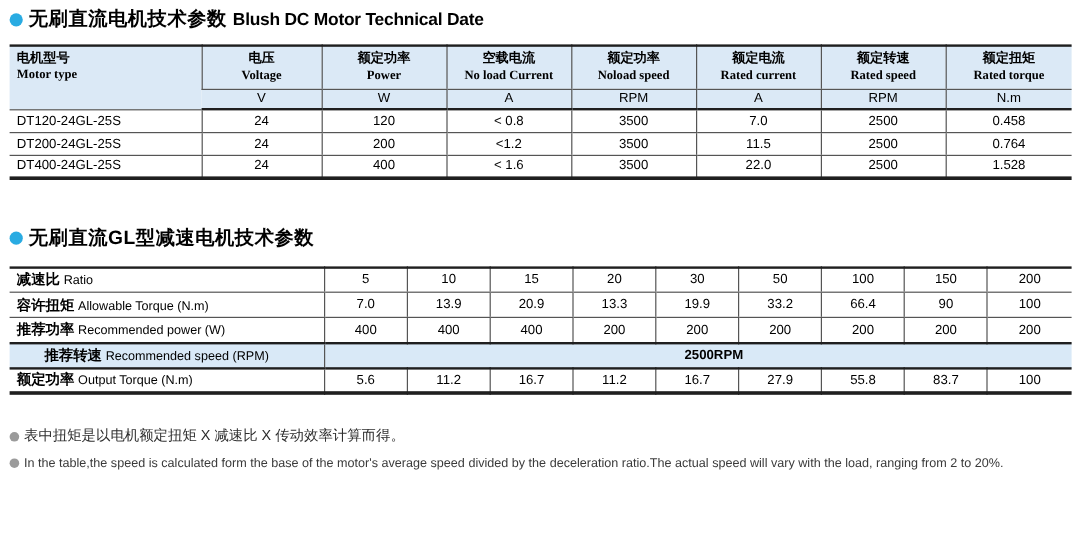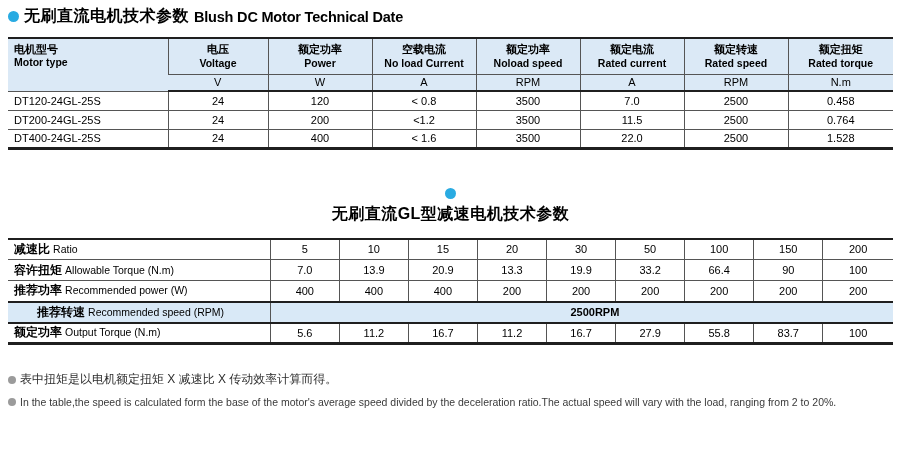--- a/index.html
+++ b/index.html
@@ -28,21 +28,21 @@
   
   table{border-collapse:collapse;table-layout:fixed;width:885px;font-size:11px;}
   td,th{padding:0 3px;}
 
   
   .t1{margin-top:10px;border-top:2px solid var(--border-dark);border-bottom:3px solid var(--border-dark);}
   .t1 th,.t1 td{border-left:1px solid var(--border-thin);}
   .t1 th:first-child,.t1 td:first-child{border-left:none;}
   .t1 thead th{background:var(--header-bg);font-weight:bold;}
   .t1 tr.hdr th{height:36px;border-bottom:1px solid var(--border-thin);line-height:1.3;}
-  .t1 tr.hdr th .en{font-weight:bold;font-size:10.5px;}
+  .t1 tr.hdr th .en{font-weight:bold;font-size:10.5px;font-family:Liberation Serif, serif;}
   .t1 th.model-h{text-align:left;vertical-align:top;padding:3px 6px;border-bottom:2px solid var(--border-dark);}
   .t1 tr.units th{height:17px;font-weight:normal;border-bottom:2px solid var(--border-dark);}
   .t1 tbody td{height:19px;text-align:center;border-bottom:1px solid var(--border-thin);}
   .t1 tbody tr:last-child td{border-bottom:none;}
   .t1 tbody td.model{text-align:left;padding-left:6px;}
 
   
   .t2{margin-top:13px;border-top:2px solid var(--border-dark);border-bottom:3px solid var(--border-dark);}
   .t2 td{border-left:1px solid var(--border-thin);border-bottom:1px solid var(--border-thin);height:21px;text-align:center;}
   .t2 td:first-child{border-left:none;}
@@ -153,21 +153,21 @@
         <td>400</td>
         <td>&lt; 1.6</td>
         <td>3500</td>
         <td>22.0</td>
         <td>2500</td>
         <td>1.528</td>
       </tr>
     </tbody>
   </table>
 
-  <div class="sec-title" style="margin-top:38px;flex-direction:column;">
+  <div class="sec-title" style="margin-top:38px;">
     <span class="bullet"></span>
     <span class="zh">无刷直流GL型减速电机技术参数</span>
   </div>
 
   <table class="t2">
     <colgroup>
       <col style="width:262px">
       <col style="width:69px">
         <col style="width:69px">
         <col style="width:69px">

